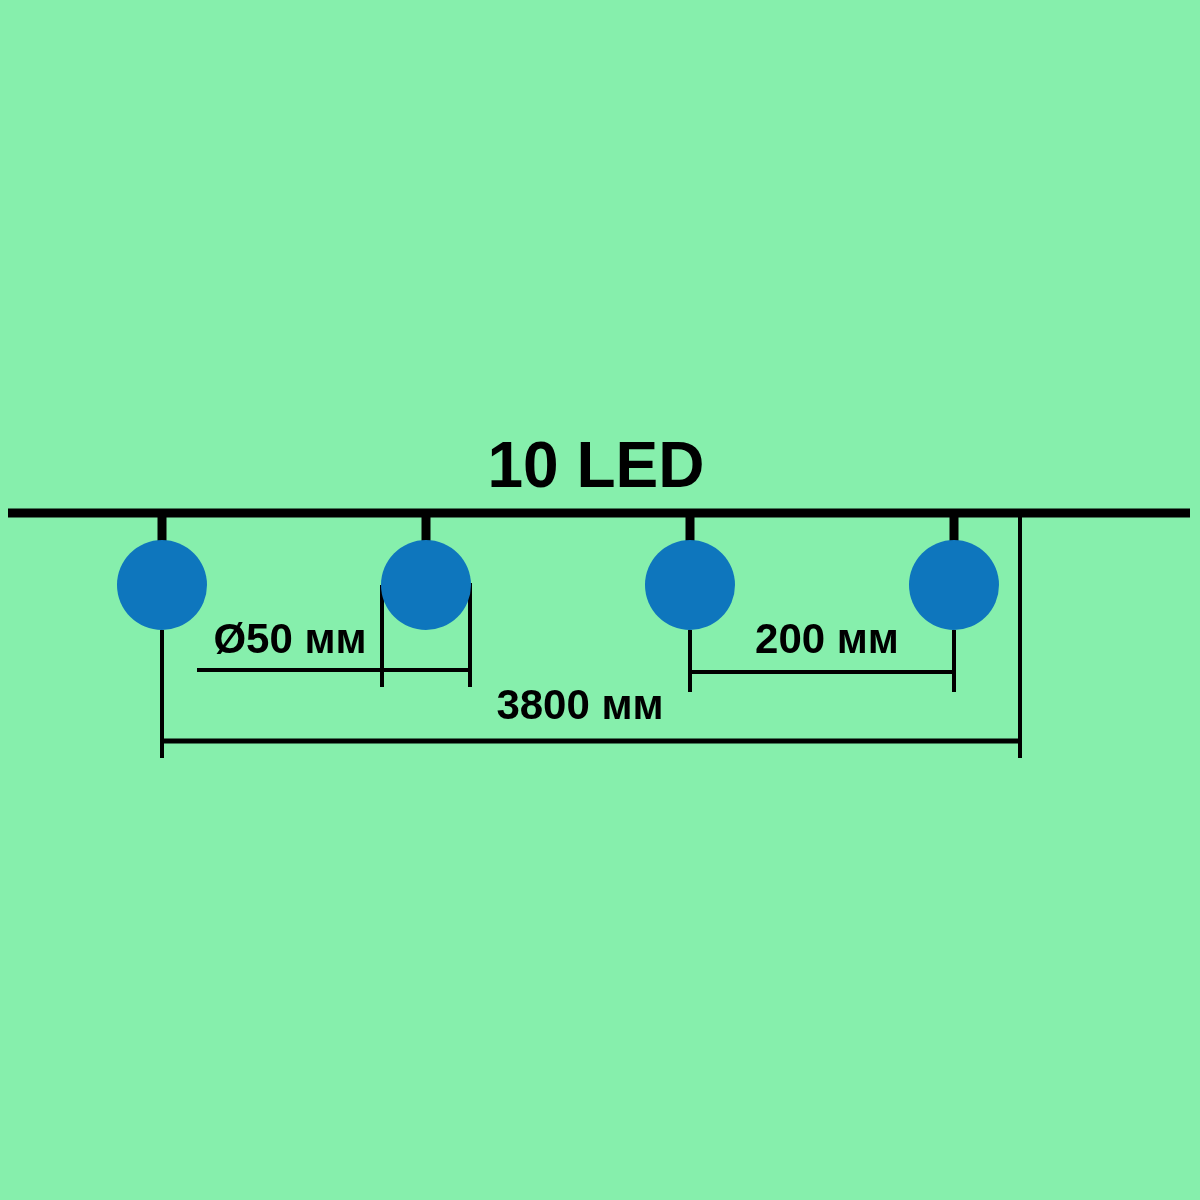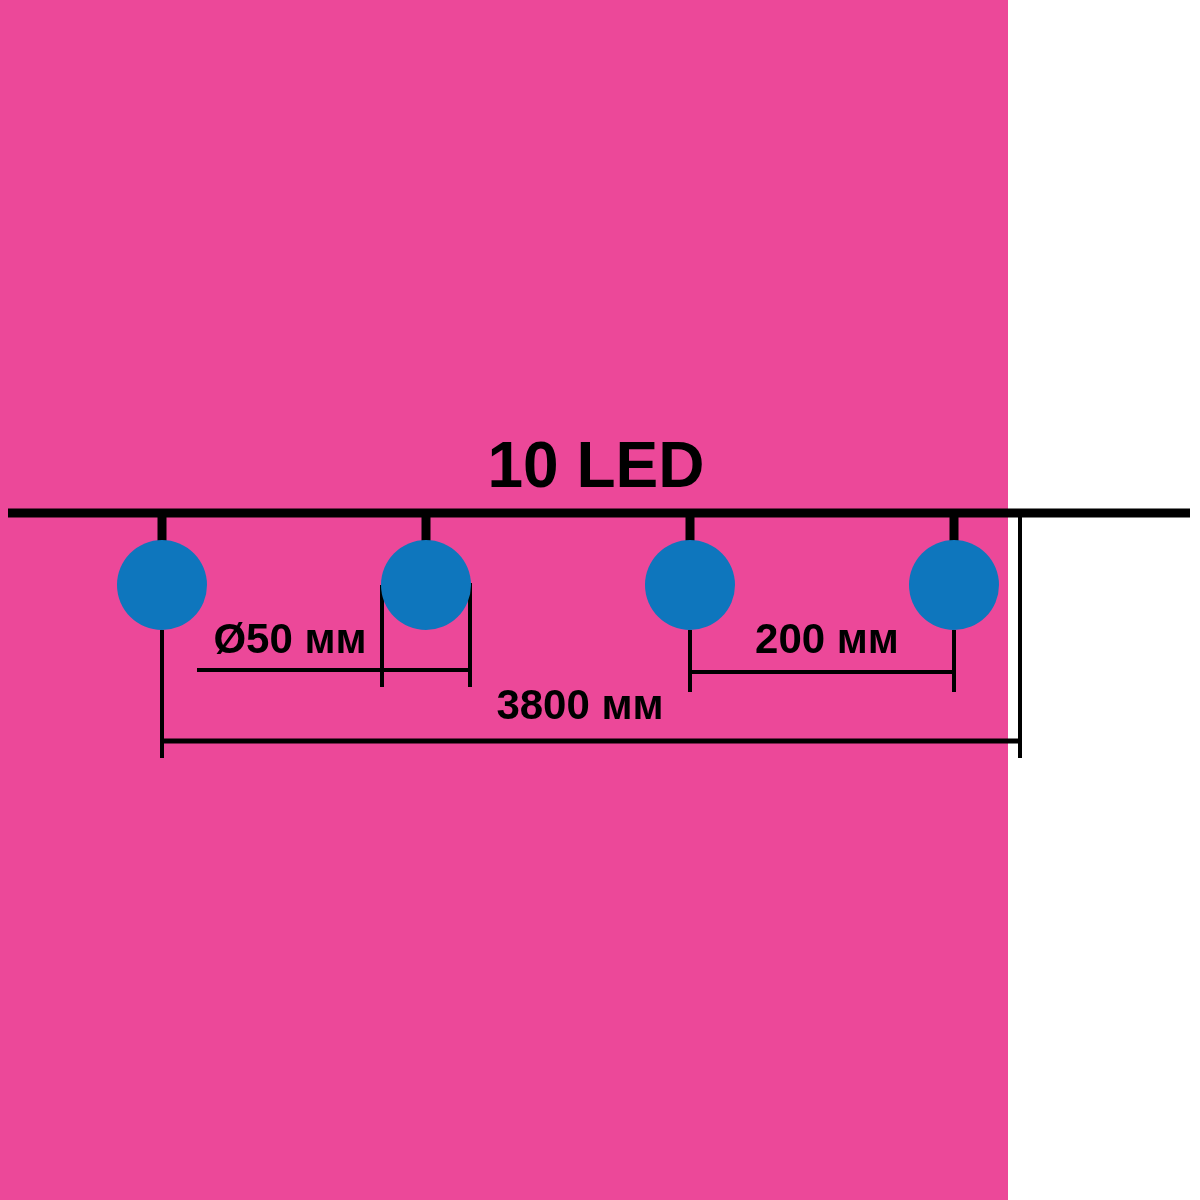--- a/index.html
+++ b/index.html
@@ -5,23 +5,23 @@
   html, body {
     margin: 0;
     padding: 0;
     width: 1200px;
     height: 1200px;
     background: #ffffff;
     overflow: hidden;
   }
   .stage {
     position: relative;
-    width: 1008px;
+    width: 1200px;
     height: 1200px;
-    background: #ec4899;
+    background: #86efac;
   }
   svg {
     display: block;
   }
   .diagram-text {
     font-family: "Liberation Sans", "DejaVu Sans", sans-serif;
     font-weight: bold;
     fill: #000000;
   }
   .title-text  { font-size: 64px; }

